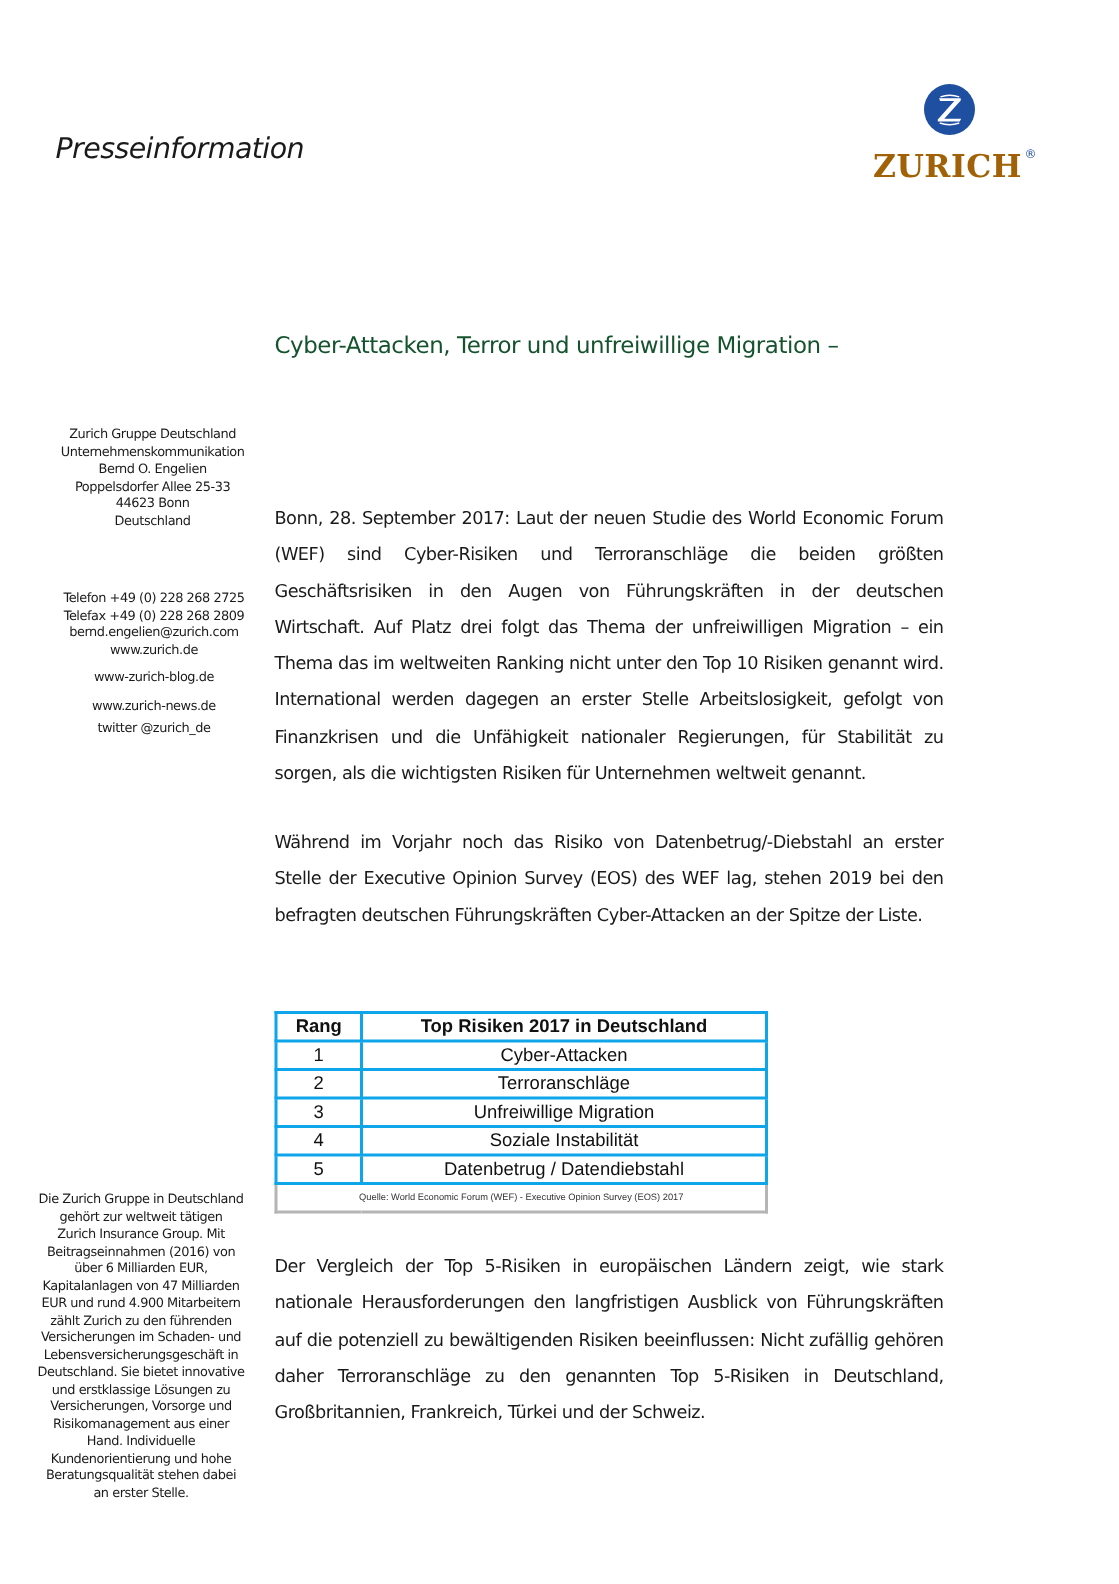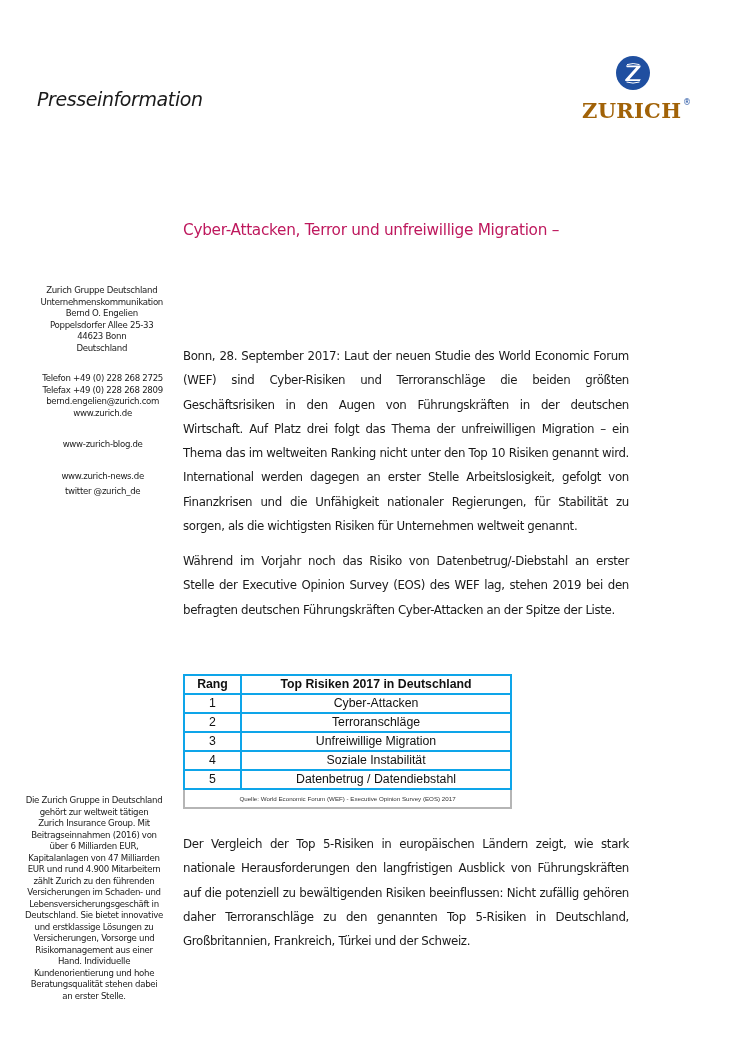--- a/index.html
+++ b/index.html
@@ -67,51 +67,51 @@
       position: absolute;
       left: 183px;
       top: 216px;
       width: 460px;
       margin: 0;
       font-family: "DejaVu Sans", sans-serif;
       font-weight: normal;
       font-size: 15.3px;
       line-height: 28.5px;
       letter-spacing: -0.3px;
-      color: #be185d;
+      color: #14532d;
     }
     .sidebar {
       position: absolute;
       right: 583px;
       text-align: center;
       font-family: "DejaVu Sans", sans-serif;
       font-size: 8.6px;
       line-height: 11.5px;
       letter-spacing: -0.3px;
       color: #1a1a1a;
     }
     .sidebar div { white-space: nowrap; }
     .contact-block { top: 285px; }
-    .contact-links { top: 373px; }
-    .contact-links .spaced { margin-top: 20px; }
+    .contact-links { top: 394px; }
+    .contact-links .spaced { margin-top: 7px; }
     .contact-links .spaced2 { margin-top: 4px; }
     .about { top: 795px; }
     .body-text {
       position: absolute;
       left: 183px;
       width: 446px;
       font-family: "DejaVu Sans", sans-serif;
       font-size: 11.8px;
       line-height: 24.3px;
       letter-spacing: -0.35px;
       color: #1a1a1a;
       text-align: justify;
       margin: 0;
     }
-    .p1 { top: 344px; }
+    .p1 { top: 333px; }
     .p2 { top: 549px; }
     .p3 { top: 832px; }
     .risk-table {
       position: absolute;
       left: 183px;
       top: 674px;
       width: 329px;
       border-collapse: collapse;
       font-family: "Liberation Sans", sans-serif;
       font-size: 12.3px;

